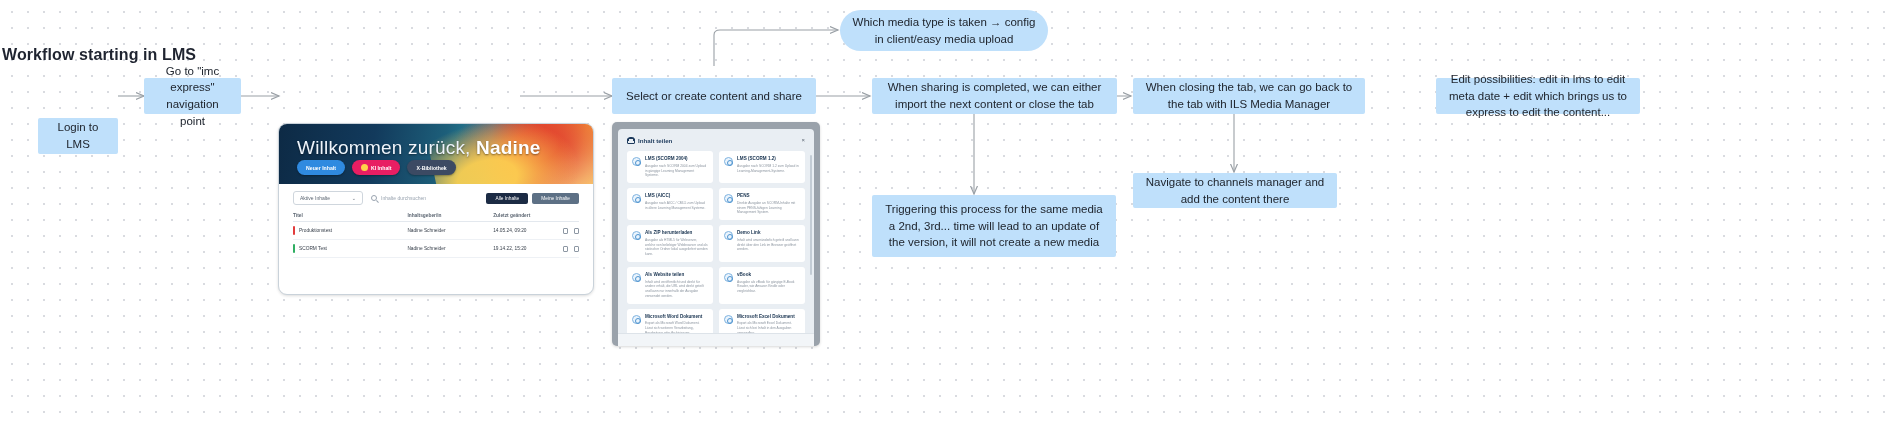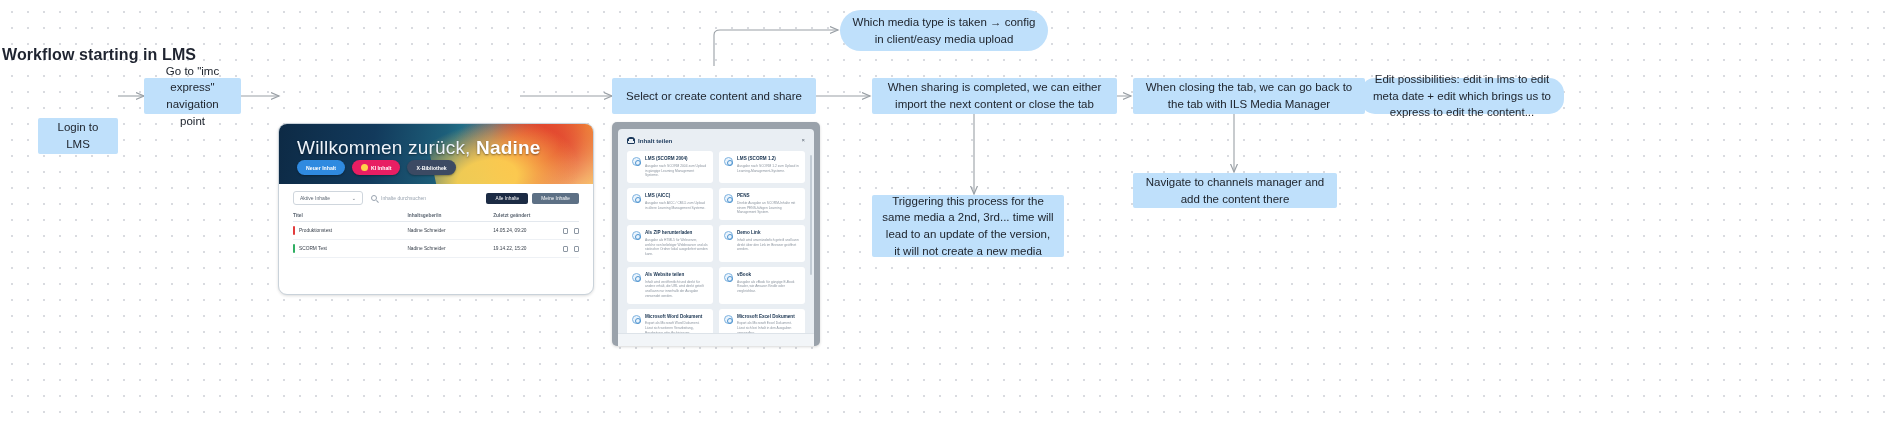--- a/index.html
+++ b/index.html
@@ -246,29 +246,29 @@
   </div>
 
   <div class="node" style="left:872px; top:78px; width:245px; height:36px;">
     <span>When sharing is completed, we can either import the next content or close the tab</span>
   </div>
 
   <div class="node" style="left:1133px; top:78px; width:232px; height:36px;">
     <span>When closing the tab, we can go back to the tab with ILS Media Manager</span>
   </div>
 
-  <div class="node" style="left:1360px; top:78px; width:204px; height:36px;border-radius:15px;">
+  <div class="node" style="left:1436px; top:78px; width:204px; height:36px;">
     <span>Edit possibilities: edit in lms to edit meta date + edit which brings us to express to edit the content...</span>
   </div>
 
   <div class="node oval" style="left:840px; top:10px; width:208px; height:41px;">
     <span>Which media type is taken → config in client/easy media upload</span>
   </div>
 
-  <div class="node" style="left:872px; top:195px; width:192px; height:62px;">
+  <div class="node" style="left:872px; top:195px; width:244px; height:62px;">
     <span>Triggering this process for the same media a 2nd, 3rd... time will lead to an update of the version, it will not create a new media</span>
   </div>
 
   <div class="node" style="left:1133px; top:173px; width:204px; height:35px;">
     <span>Navigate to channels manager and add the content there</span>
   </div>
 
   <div class="shot" id="shot-express">
     <div class="exp-hero">
       <div class="exp-hero-title">

